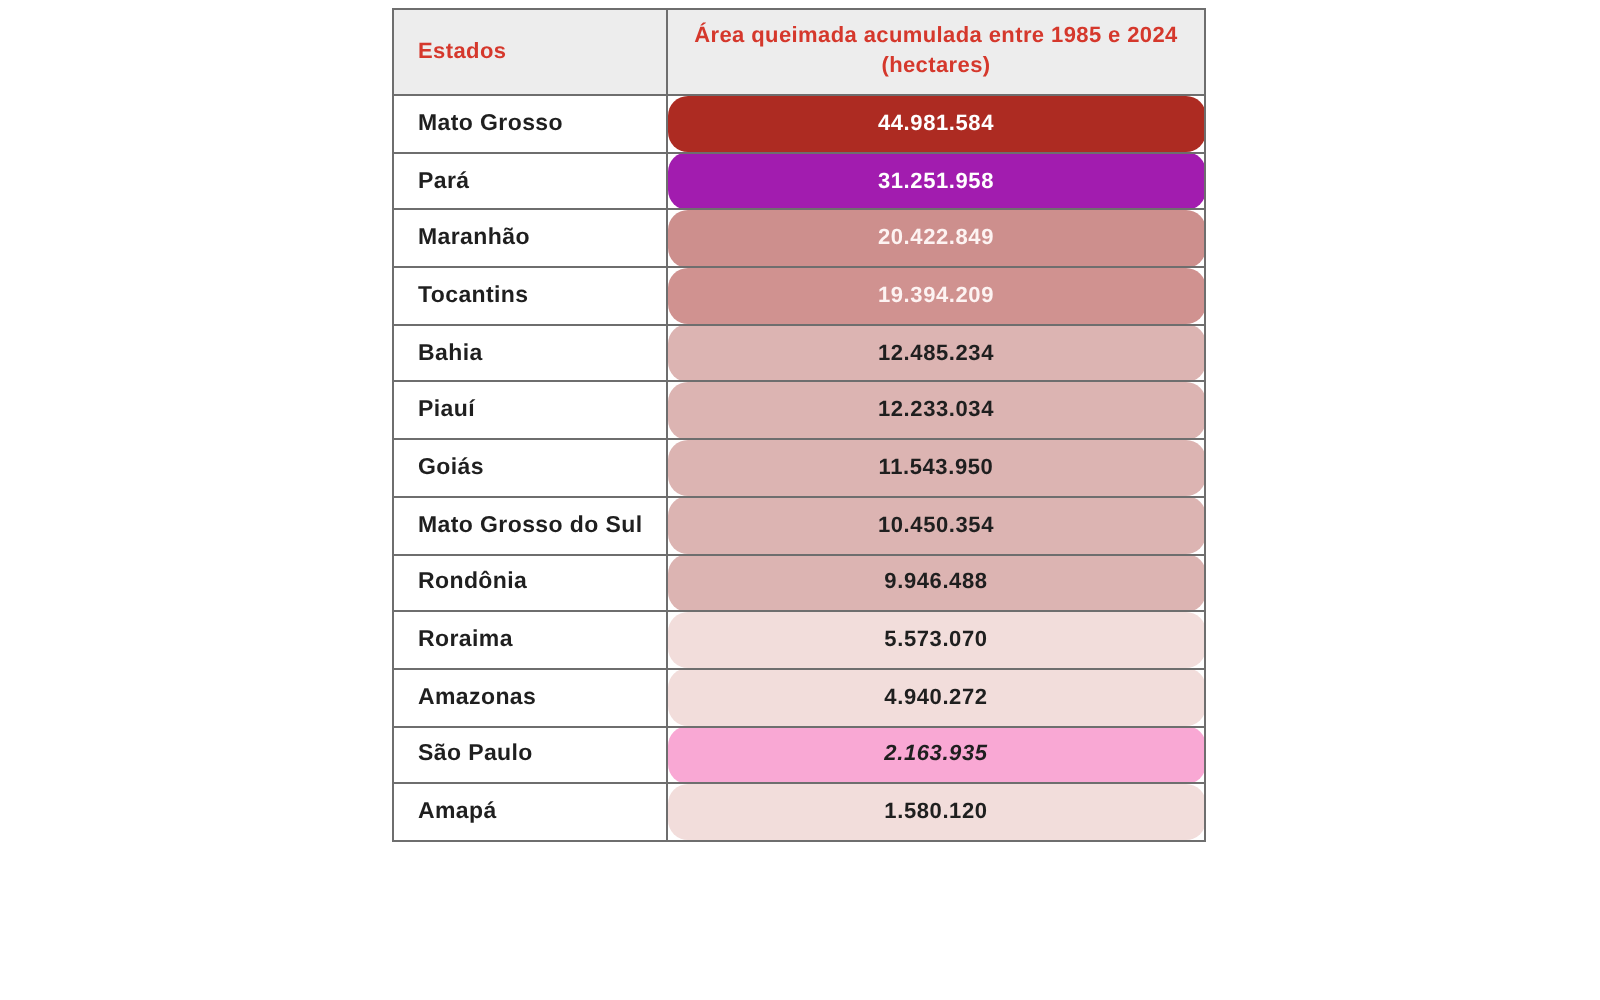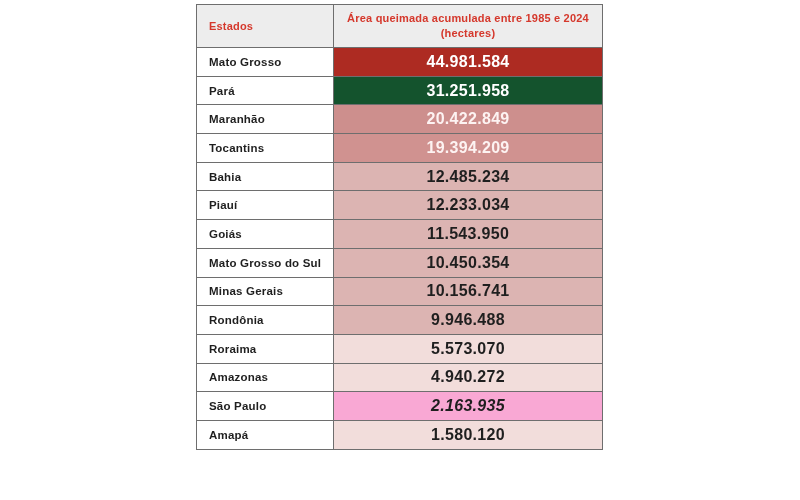--- a/index.html
+++ b/index.html
@@ -56,22 +56,23 @@
   }
   tbody td.state {
     background: #ffffff;
     color: #1f1f1f;
     text-align: left;
     padding-left: 12px;
     letter-spacing: 0.2px;
   }
   tbody td.value {
     text-align: center;
-    font-size: 16px;
+    font-size: 11px;
     letter-spacing: 0.3px;
+    border-radius: 10px;
   }
 </style>
 </head>
 <body>
 
 <div class="stage">
   <table class="burned">
     <colgroup>
       <col class="c-state">
       <col class="c-value">
@@ -85,21 +86,21 @@
         </th>
       </tr>
     </thead>
     <tbody>
       <tr>
           <td class="state">Mato Grosso</td>
           <td class="value" style="background: rgb(173, 43, 34); color: rgb(255, 255, 255);">44.981.584</td>
         </tr>
       <tr>
           <td class="state">Pará</td>
-          <td class="value" style="background: #14532d; color: rgb(255, 255, 255);">31.251.958</td>
+          <td class="value" style="background: #a21caf; color: rgb(255, 255, 255);">31.251.958</td>
         </tr>
       <tr>
           <td class="state">Maranhão</td>
           <td class="value" style="background: rgb(205, 143, 141); color: rgb(253, 243, 242); margin-left: 16px;">20.422.849</td>
         </tr>
       <tr>
           <td class="state">Tocantins</td>
           <td class="value" style="background: rgb(208, 146, 144); color: rgb(253, 243, 242); text-align: center;">19.394.209</td>
         </tr>
       <tr>
@@ -112,24 +113,20 @@
         </tr>
       <tr>
           <td class="state">Goiás</td>
           <td class="value" style="background: rgb(220, 180, 178); color: rgb(31, 31, 31);">11.543.950</td>
         </tr>
       <tr>
           <td class="state">Mato Grosso do Sul</td>
           <td class="value" style="background: rgb(220, 180, 178); color: rgb(31, 31, 31);">10.450.354</td>
         </tr>
       <tr>
-          <td class="state">Minas Gerais</td>
-          <td class="value" style="background: rgb(220, 180, 178); color: rgb(31, 31, 31);">10.156.741</td>
-        </tr>
-      <tr>
           <td class="state">Rondônia</td>
           <td class="value" style="background: rgb(220, 180, 178); color: rgb(31, 31, 31);">9.946.488</td>
         </tr>
       <tr>
           <td class="state">Roraima</td>
           <td class="value" style="background: rgb(242, 221, 219); color: rgb(31, 31, 31);">5.573.070</td>
         </tr>
       <tr>
           <td class="state">Amazonas</td>
           <td class="value" style="background: rgb(242, 221, 219); color: rgb(31, 31, 31);">4.940.272</td>

